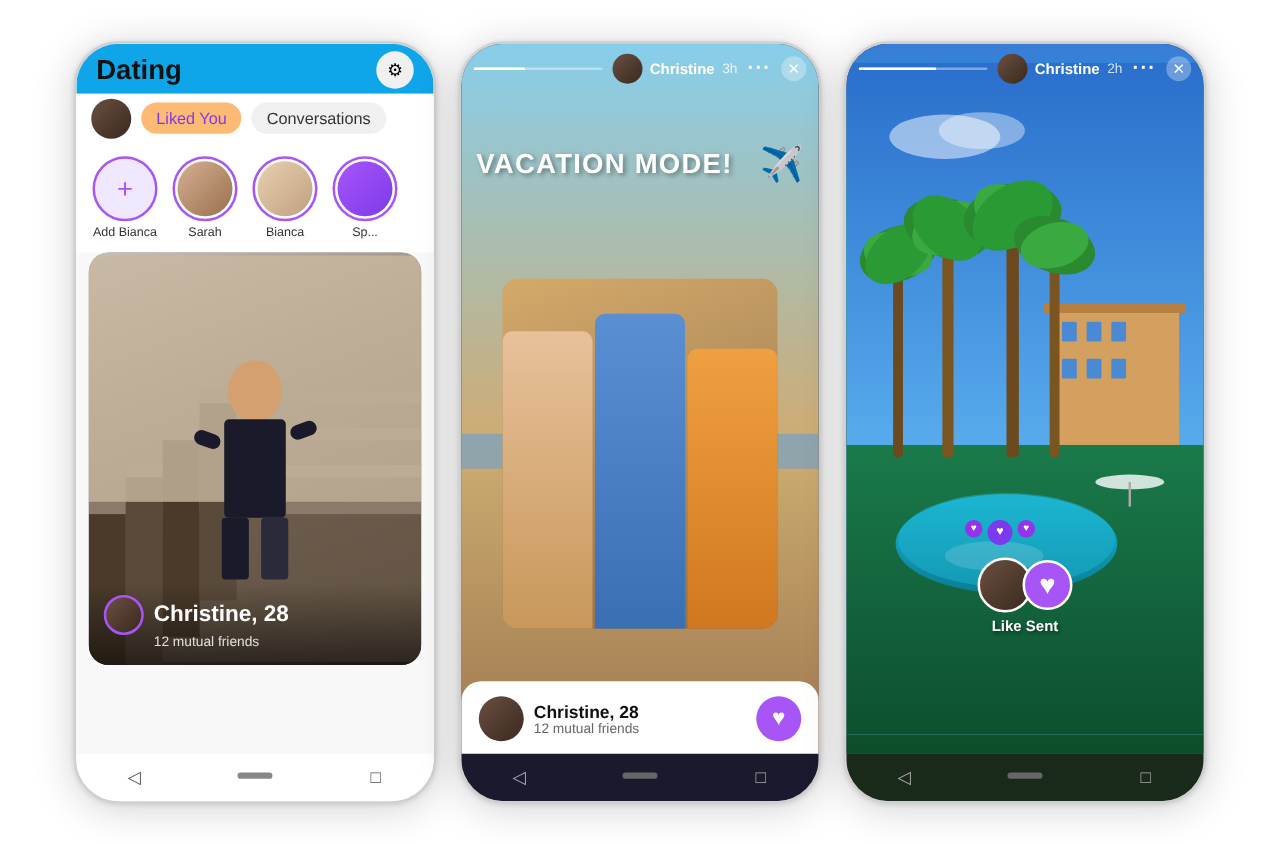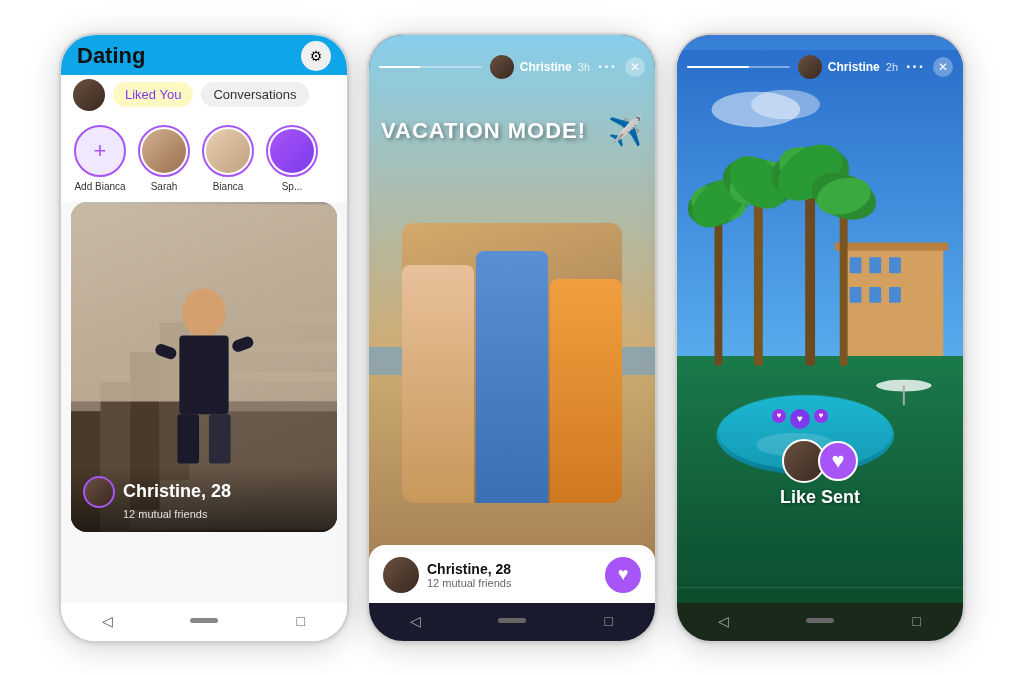--- a/index.html
+++ b/index.html
@@ -120,21 +120,21 @@
       overflow: hidden;
     }
     .tab-pill {
       padding: 5px 12px;
       border-radius: 20px;
       font-size: 13px;
       font-weight: 500;
       cursor: pointer;
     }
     .tab-pill.active {
-      background: #fef9c3;
+      background: #fdba74;
       color: #7c3aed;
     }
     .tab-pill.inactive {
       background: #f0f0f0;
       color: #333;
     }
 
     
     .stories-row {
       display: flex;
@@ -256,21 +256,21 @@
       background: linear-gradient(180deg, #c9a96e, #a07850);
     }
     .beach-water {
       position: absolute;
       bottom: 35%; left: 0; right: 0;
       height: 10%;
       background: rgba(100,160,210,0.6);
     }
     .story-top-bar {
       position: absolute;
-      top: 12px; left: 0; right: 0;
+      top: 0; left: 0; right: 0;
       padding: 8px 10px 4px;
       z-index: 10;
       display: flex;
       align-items: center;
       gap: 8px;
       justify-content: flex-end;
     }
     .story-progress-bar {
       flex: 1;
       height: 2px;
@@ -432,21 +432,21 @@
       display: flex;
       align-items: center;
       justify-content: center;
       color: #fff;
       font-size: 22px;
       margin-left: -8px;
       border: 2px solid #fff;
     }
     .like-sent-text {
       color: #fff;
-      font-size: 18px;
+      font-size: 12px;
       font-weight: 700;
       text-shadow: 1px 1px 3px rgba(0,0,0,0.5);
     }
     
     .heart-bubbles {
       position: absolute;
       top: -30px;
       left: -10px;
       display: flex;
       gap: 4px;

